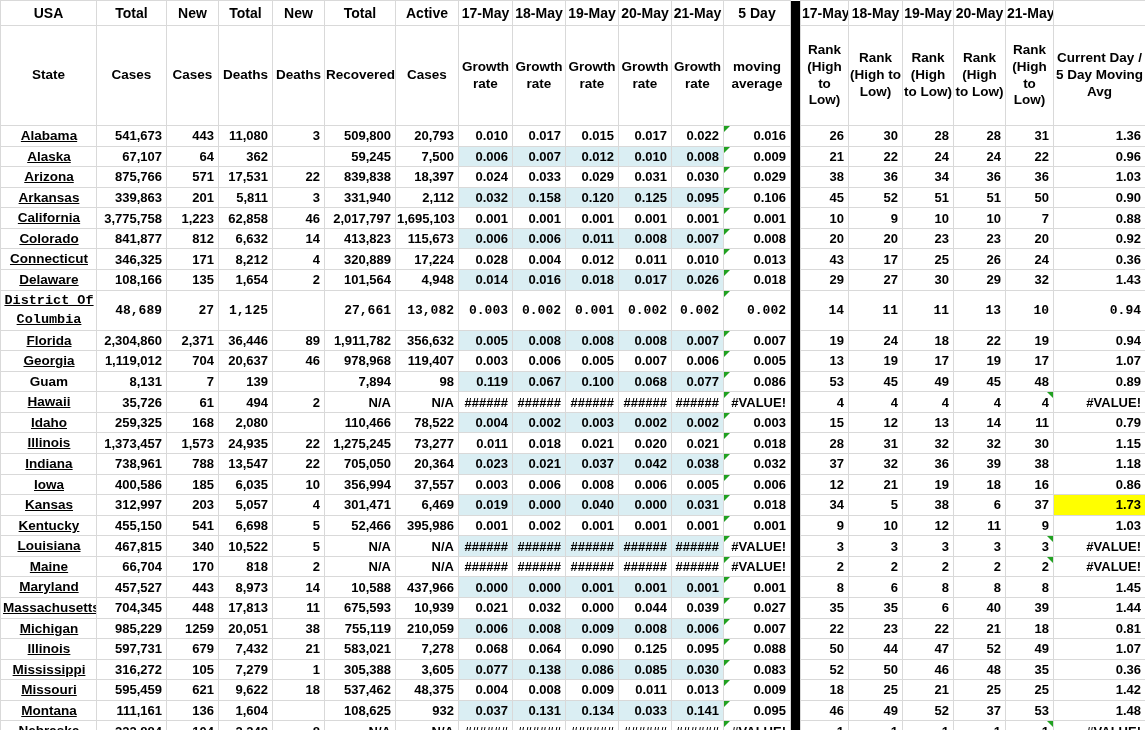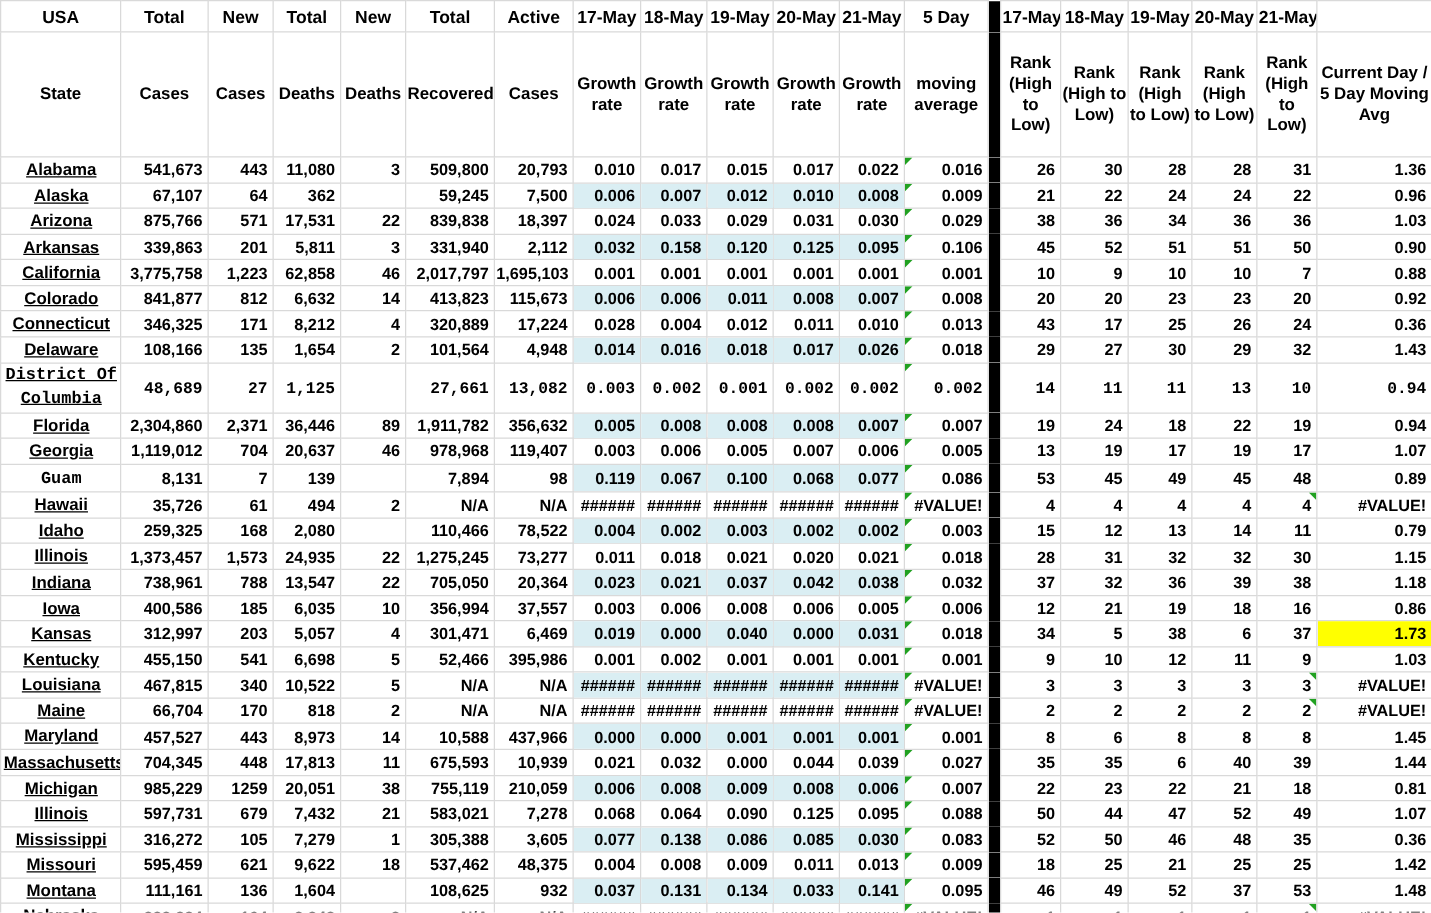--- a/index.html
+++ b/index.html
@@ -20,21 +20,21 @@
   thead tr.r1 th{height:25px;font-size:14px;text-align:center;vertical-align:middle;padding:0 1px;}
   thead tr.r2 th{height:100px;font-size:13.5px;text-align:center;vertical-align:middle;white-space:normal;line-height:1.25;padding:0 1px;}
   thead th.left{text-align:left;padding-left:3px;}
   tbody tr{height:20px;}
   tbody tr.tall{height:40px;font-family:Liberation Mono, monospace;}
   td.state{
     text-align:center;font-size:13.5px;white-space:normal;line-height:1.45;
     vertical-align:middle;padding:0 1px 0 2px;
   }
   td.state .st{text-decoration:underline;}
-  td.state.nounder .st{text-decoration:none;font-family:Liberation Mono, monospace;}
+  td.state.nounder .st{text-decoration:none;}
   td.num{text-align:right;font-size:13px;vertical-align:middle;padding:0 4px 0 1px;}
   td.band{background:var(--band);}
   td.hl{background:var(--hl);}
   td.tri-left::before{
     content:"";position:absolute;top:0;left:0;width:0;height:0;
     border-top:6px solid var(--tri);border-right:6px solid transparent;
   }
   td.tri-right::after{
     content:"";position:absolute;top:0;right:0;width:0;height:0;
     border-top:6px solid var(--tri);border-left:6px solid transparent;

